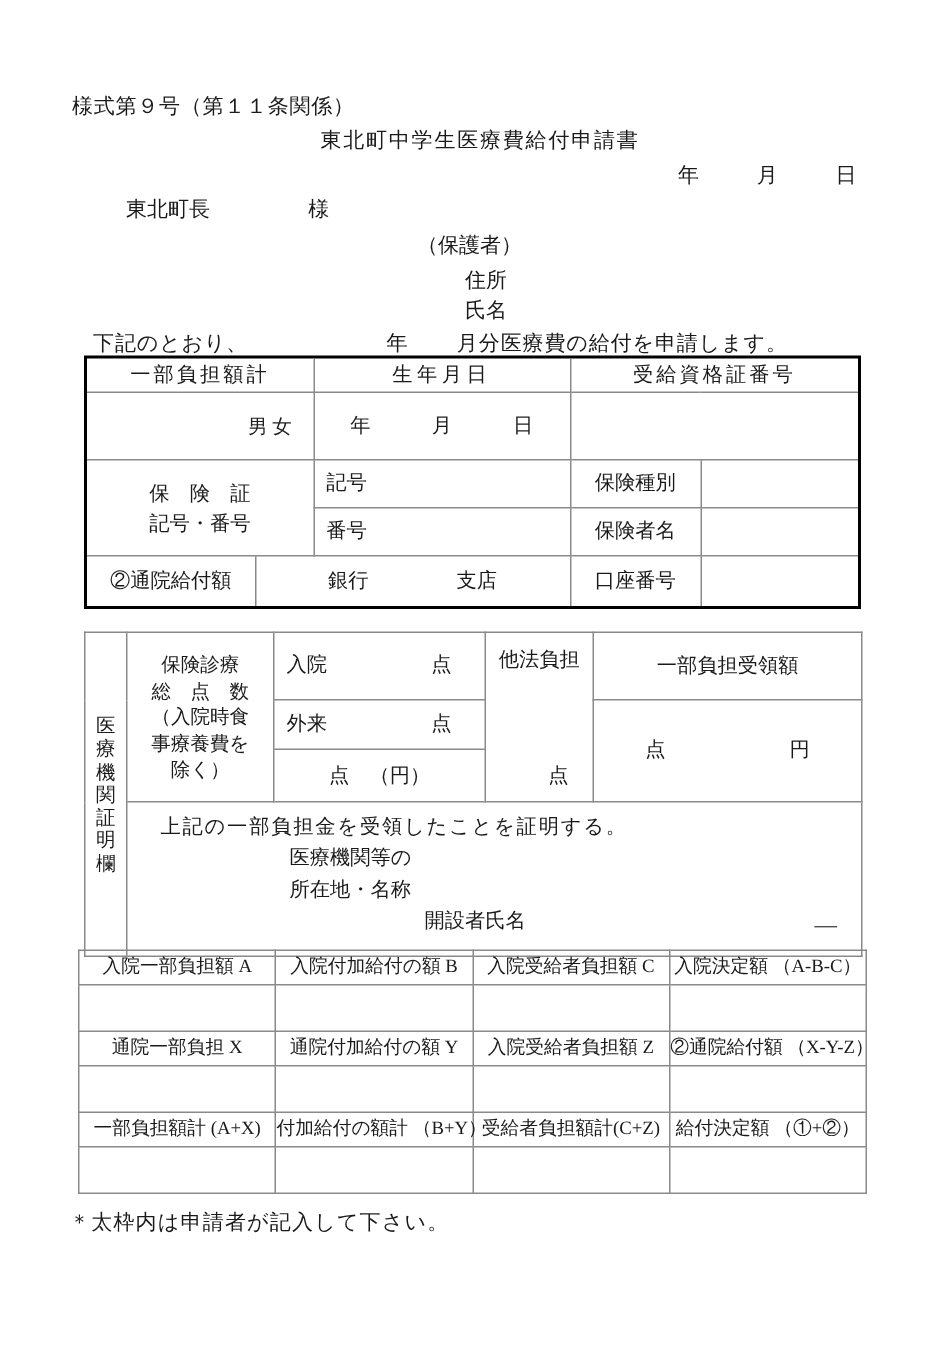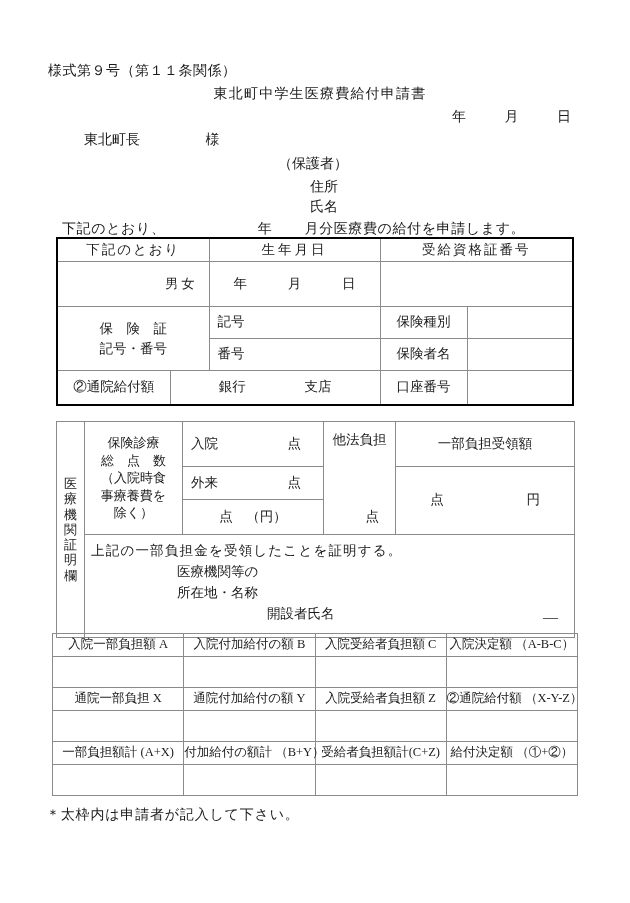--- a/index.html
+++ b/index.html
@@ -187,21 +187,21 @@
   }
   .other-cell .bot-ten {
     position: absolute; right: 16px; bottom: 8px;
   }
   .recv-head { height: 44px; text-align: center; }
   .recv-body { height: 52px; text-align: center; white-space: nowrap; }
   .recv-body .g1 { display: inline-block; width: 76px; }
 
   .cert-area {
     height: 96px;
-    padding: 6px 0 0 6px;
+    padding: 6px 0 0 22px;
     vertical-align: top;
     position: relative;
     font-size: 13.5px;
     line-height: 1.55;
   }
   .cert-l1 { letter-spacing: 1.2px; }
   .cert-l2 { padding-left: 86px; }
   .cert-l3 { padding-left: 86px; }
   .cert-l4 { padding-left: 176px; position: relative; }
   .cert-dash {
@@ -274,21 +274,21 @@
     <table class="tbl1">
       <colgroup>
         <col style="width:112px">
         <col style="width:39px">
         <col style="width:171px">
         <col style="width:87px">
         <col style="width:105px">
       </colgroup>
       <tbody>
         <tr class="h-row">
-          <td class="c-center sp2" colspan="2">下記のとおり</td>
+          <td class="c-center sp2" colspan="2">一部負担額計</td>
           <td class="c-center sp3">生年月日</td>
           <td class="c-center sp2" colspan="2">受給資格証番号</td>
         </tr>
         <tr>
           <td class="gender-cell" colspan="2">
             <div class="gender-stack">
               <span>男</span>
               <span>女</span>
             </div>
           </td>

